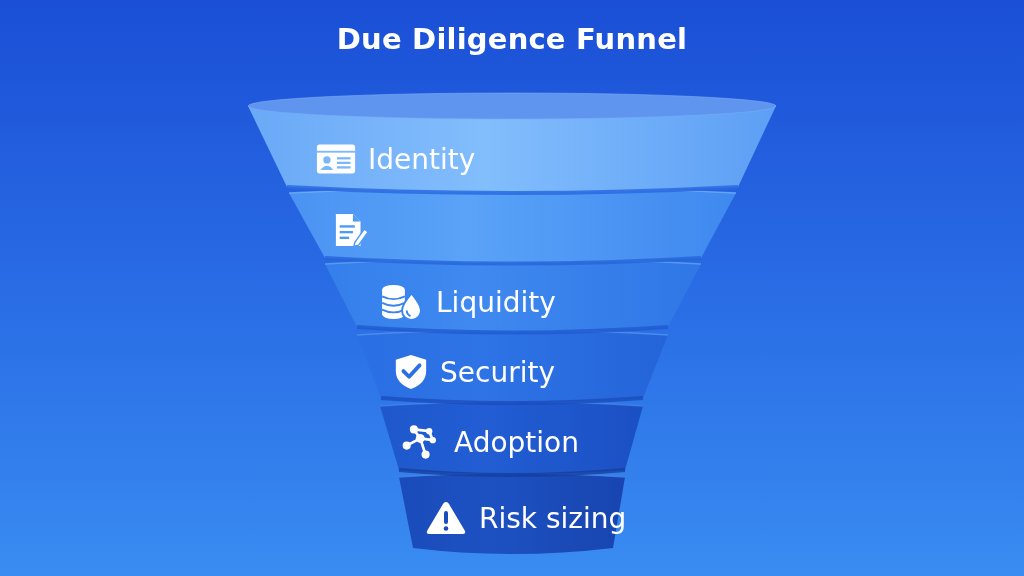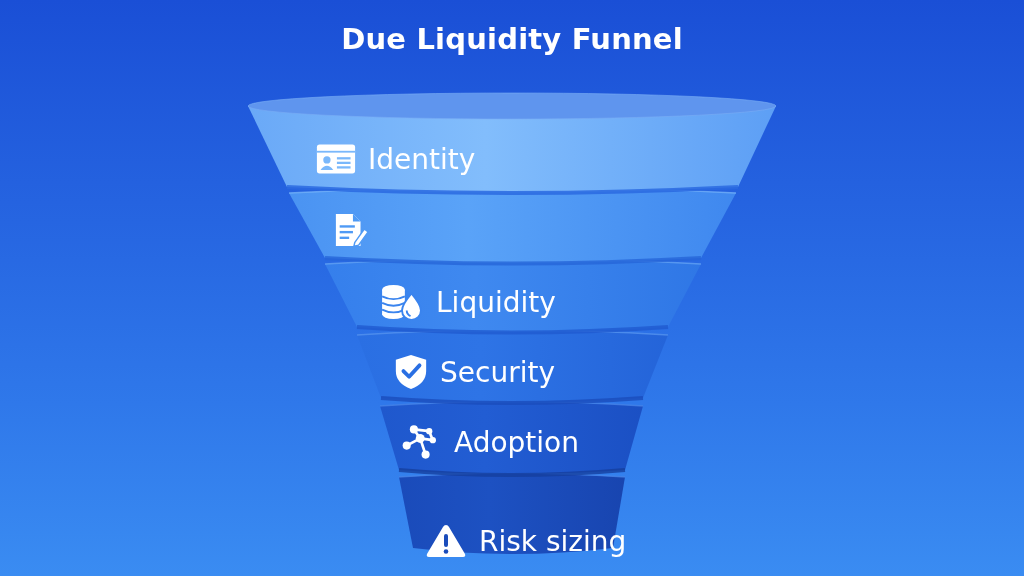--- a/index.html
+++ b/index.html
@@ -49,21 +49,21 @@
     }
     .label .icon svg {
       width: 100%;
       height: 100%;
       display: block;
     }
   </style>
 </head>
 <body>
 
-<div class="title">Due Liquidity Funnel</div>
+<div class="title">Due Diligence Funnel</div>
 
 <svg class="funnel" viewBox="0 0 1024 576" xmlns="http://www.w3.org/2000/svg">
   <defs>
     <linearGradient id="g1" x1="0" x2="1" y1="0" y2="0">
       <stop offset="0" stop-color="#6aa9f7"></stop>
       <stop offset="0.45" stop-color="#82bdfc"></stop>
       <stop offset="1" stop-color="#5d9ff5"></stop>
     </linearGradient>
     <linearGradient id="g2" x1="0" x2="1" y1="0" y2="0">
       <stop offset="0" stop-color="#4a93f2"></stop>
@@ -198,21 +198,21 @@
         <circle cx="30" cy="8" r="3.5" fill="#fff"></circle>
         <circle cx="20" cy="16" r="5" fill="#fff"></circle>
         <circle cx="34" cy="18" r="3.5" fill="#fff"></circle>
         <circle cx="5" cy="24" r="4.5" fill="#fff"></circle>
         <circle cx="26" cy="34" r="4.5" fill="#fff"></circle>
       </svg>
   </span>
   <span>Adoption</span>
 </div>
 
-<div class="label" style="left:425px; top:523px;">
+<div class="label" style="left:425px; top:500px;">
   <span class="icon" style="width:42px;margin-right:12px;">
     <svg viewBox="0 0 42 36">
         <path d="M21,2 Q23,2 24,4 L40,31 Q41,34 38,34 L4,34 Q1,34 2,31 L18,4 Q19,2 21,2 Z" fill="#fff"></path>
         <rect x="19" y="11" width="4" height="13" rx="2" fill="#1a4cbb"></rect>
         <circle cx="21" cy="28.5" r="2.3" fill="#1a4cbb"></circle>
       </svg>
   </span>
   <span>Risk sizing</span>
 </div>
 

